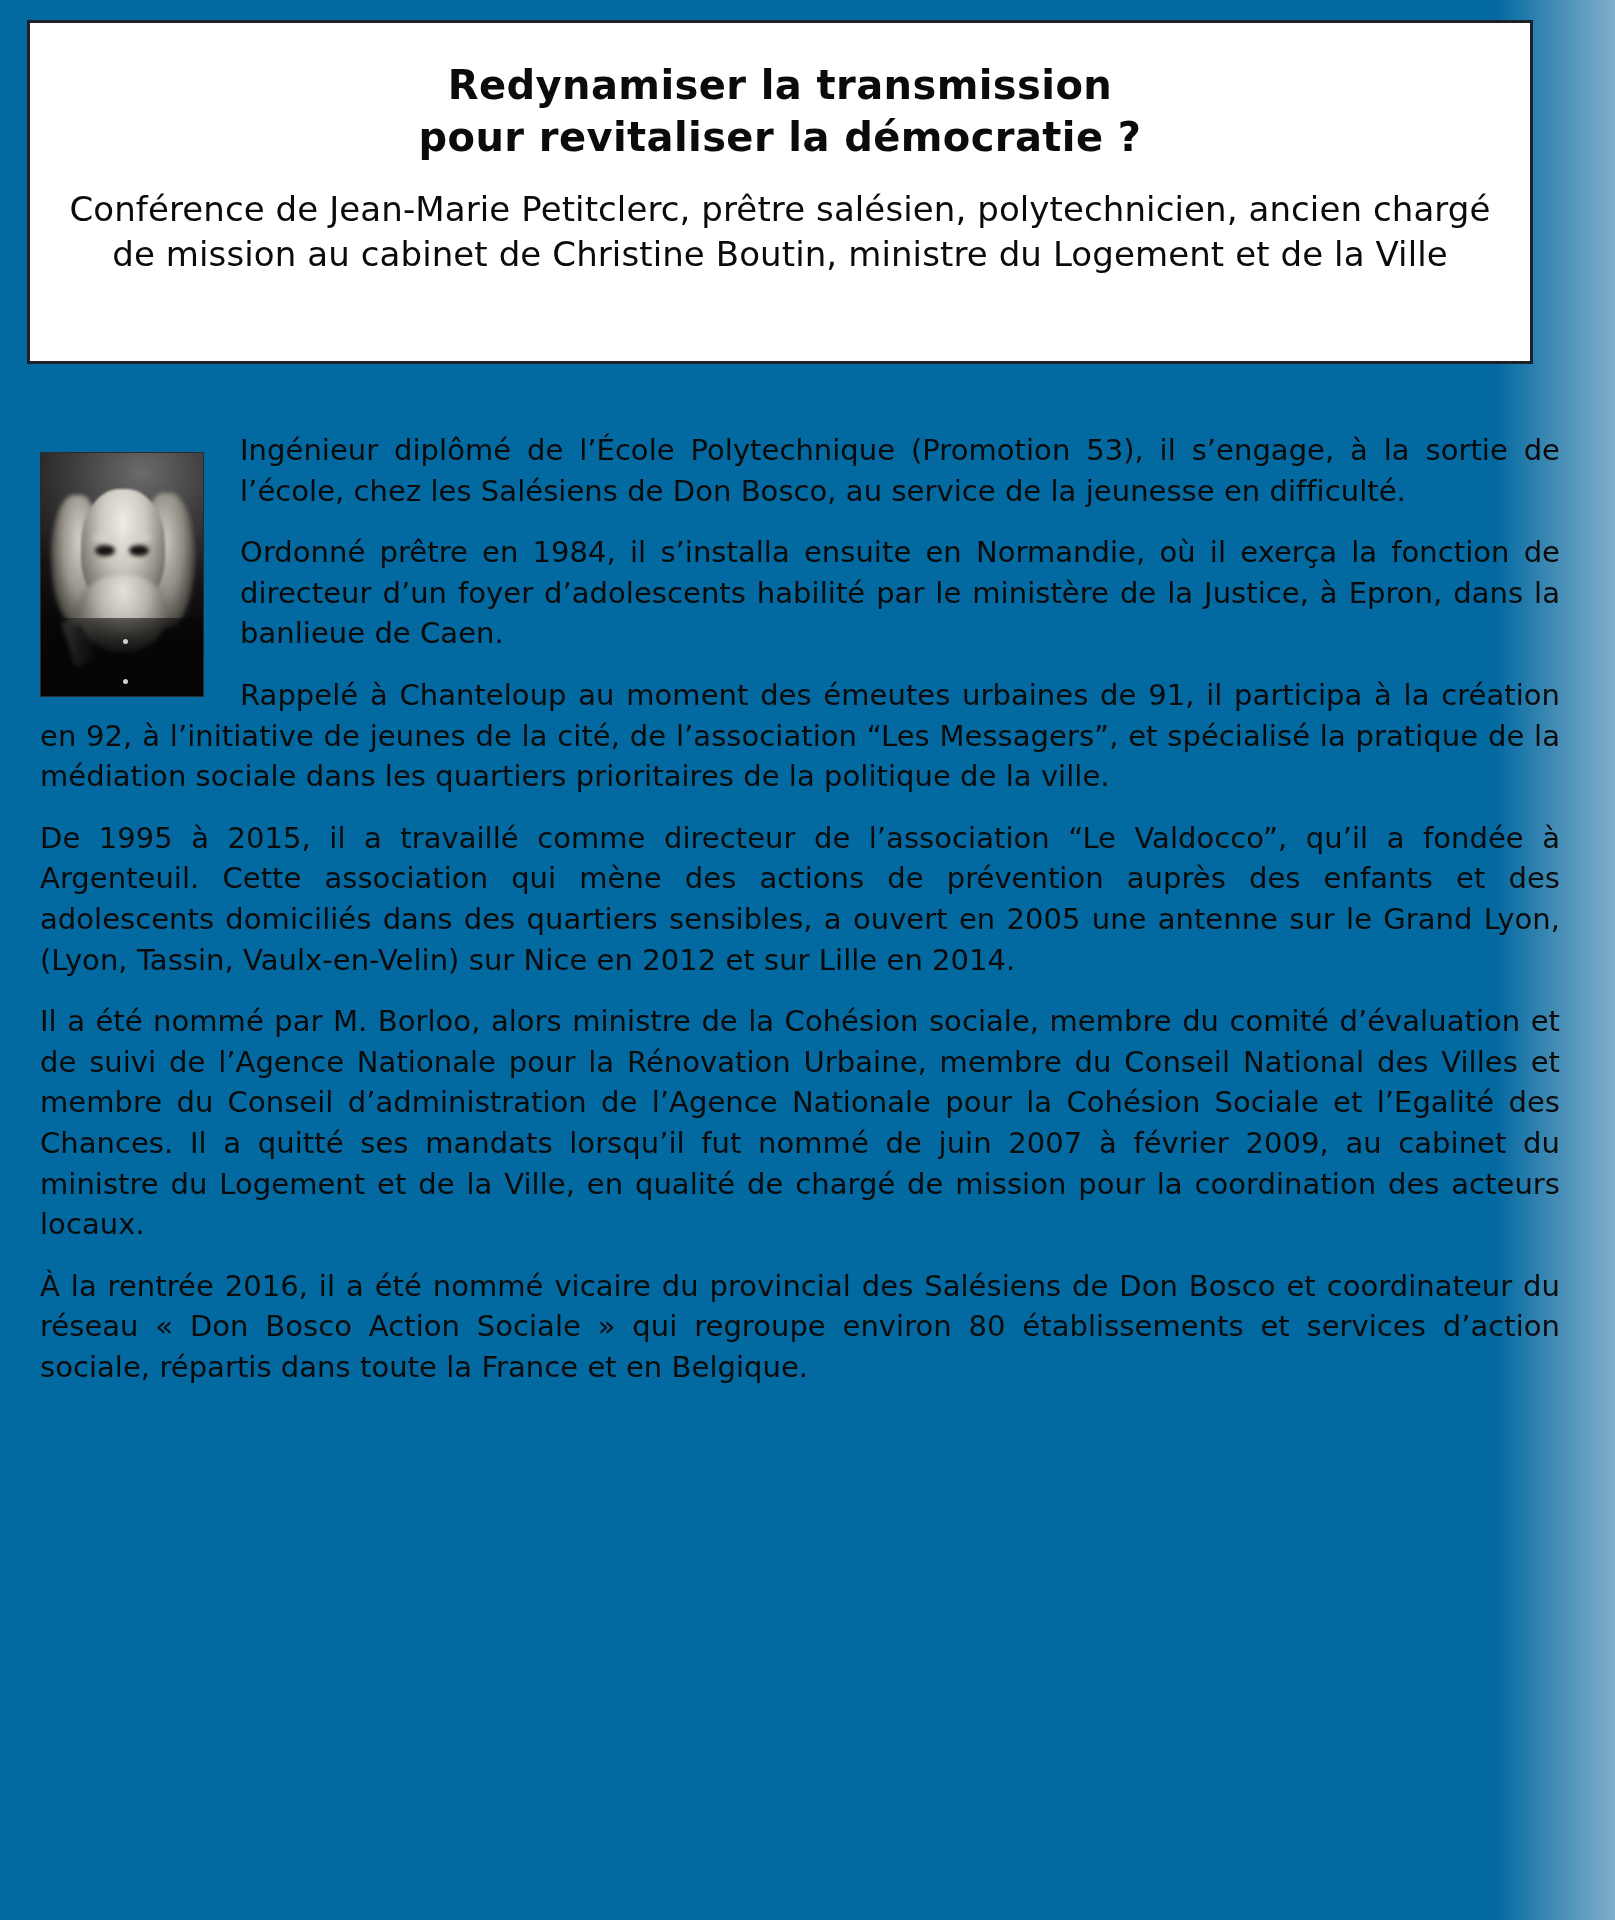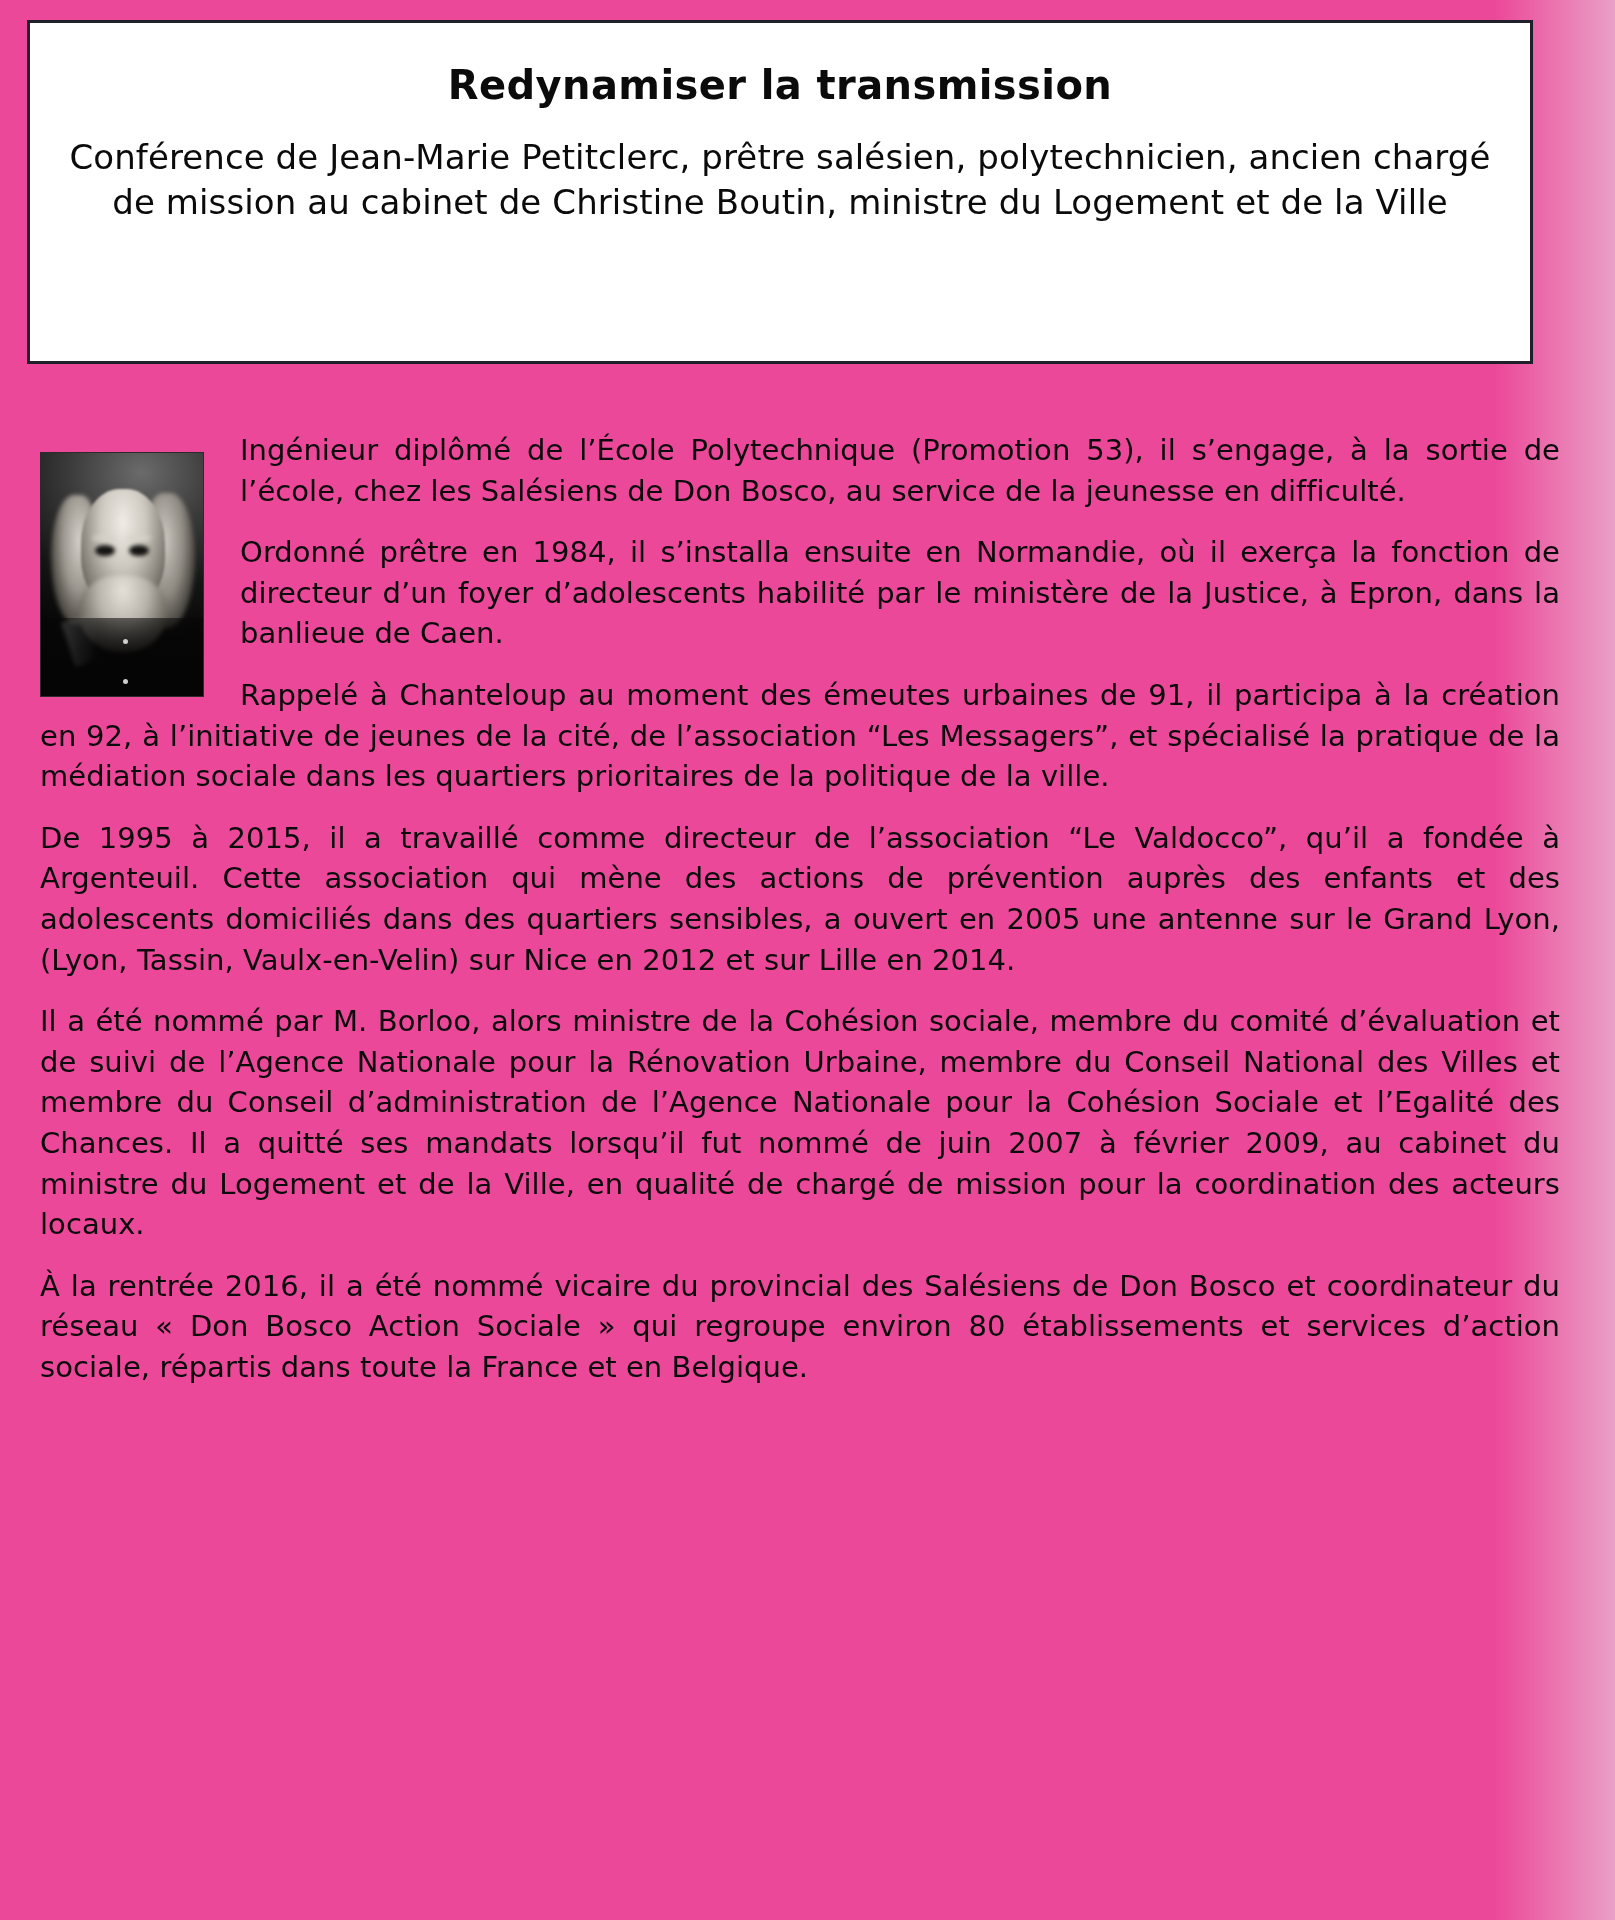--- a/index.html
+++ b/index.html
@@ -14,21 +14,21 @@
     position: relative;
     font-family: "DejaVu Sans", "Liberation Sans", sans-serif;
     color: #0b0b0b;
     overflow: hidden;
   }
 
   
   .page {
     position: absolute;
     inset: 0;
-    background: #ec4899;
+    background: #0369a1;
   }
 
   
   .scan-tint {
     position: absolute;
     top: 0;
     right: 0;
     width: 120px;
     height: 100%;
     background: linear-gradient(to right, rgba(255,255,255,0) 0%, rgba(232,232,236,0.55) 100%);
@@ -154,20 +154,21 @@
 </style>
 </head>
 <body>
 
 <div class="page">
 
   <div class="scan-tint"></div>
 
   <div class="title-box">
     <div class="title-line">Redynamiser la transmission</div>
+    <div class="title-line">pour revitaliser la démocratie ?</div>
     <div class="subtitle">Conférence de Jean-Marie Petitclerc, prêtre salésien, polytechnicien, ancien chargé de mission au cabinet de Christine Boutin, ministre du Logement et de la Ville</div>
   </div>
 
   <div class="content clearfix">
 
     <div class="portrait">
       <div class="bg"></div>
       <div class="hair-l"></div>
       <div class="hair-r"></div>
       <div class="face"></div>

